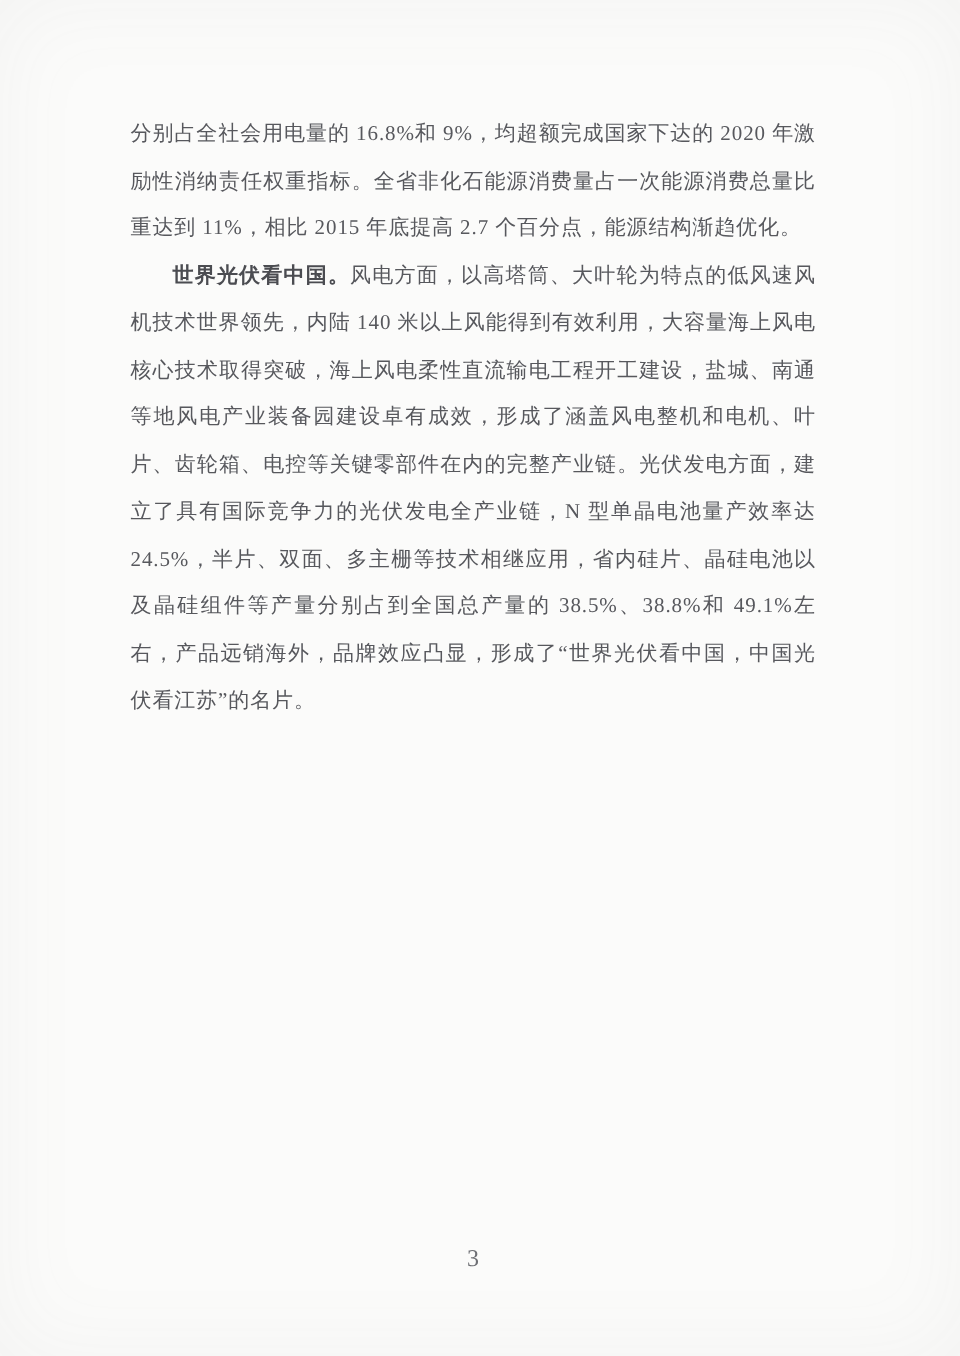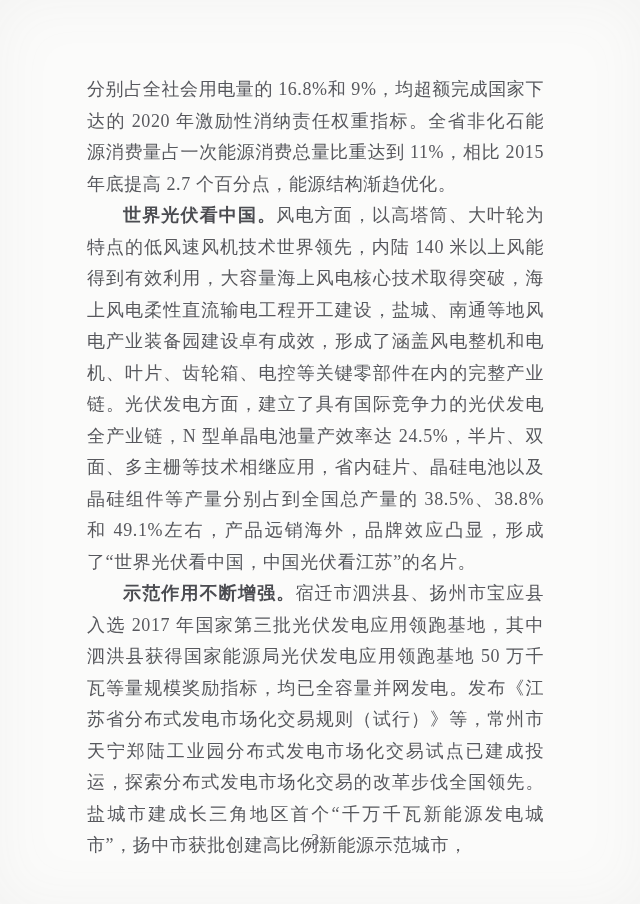--- a/index.html
+++ b/index.html
@@ -25,21 +25,21 @@
     box-shadow: inset 0 0 60px rgba(120,120,125,0.06);
   }
   .text-block {
     position: absolute;
     left: 87px;
     top: 74px;
     width: 457px;
   }
   .text-block p {
     margin: 0;
-    font-size: 18px;
+    font-size: 14px;
     line-height: 31.5px;
     letter-spacing: 0.6px;
     text-align: justify;
     text-justify: inter-character;
     color: var(--ink, #57585d);
     -webkit-font-smoothing: antialiased;
   }
   .text-block p.indent {
     text-indent: 2em;
   }
@@ -62,19 +62,18 @@
 <body>
 
 <div class="page" style="--paper: #fbfbfa; --ink: #57585d; --ink-bold: #4b4c51; --ink-light: #6e6f74;">
 
   <div class="text-block">
 
     <p><span class="lead"></span><span>分别占全社会用电量的 16.8%和 9%，均超额完成国家下达的 2020 年激励性消纳责任权重指标。全省非化石能源消费量占一次能源消费总量比重达到 11%，相比 2015 年底提高 2.7 个百分点，能源结构渐趋优化。</span></p>
 
     <p class="indent"><span class="lead">世界光伏看中国。</span><span>风电方面，以高塔筒、大叶轮为特点的低风速风机技术世界领先，内陆 140 米以上风能得到有效利用，大容量海上风电核心技术取得突破，海上风电柔性直流输电工程开工建设，盐城、南通等地风电产业装备园建设卓有成效，形成了涵盖风电整机和电机、叶片、齿轮箱、电控等关键零部件在内的完整产业链。光伏发电方面，建立了具有国际竞争力的光伏发电全产业链，N 型单晶电池量产效率达 24.5%，半片、双面、多主栅等技术相继应用，省内硅片、晶硅电池以及晶硅组件等产量分别占到全国总产量的 38.5%、38.8%和 49.1%左右，产品远销海外，品牌效应凸显，形成了“世界光伏看中国，中国光伏看江苏”的名片。</span></p>
 
-    <p class="indent"><span class="lead">示范作用不断增强。</span><span>宿迁市泗洪县、扬州市宝应县入选 2017 年国家第三批光伏发电应用领跑基地，其中泗洪县获得国家能源局光伏发电应用领跑基地 50 万千瓦等量规模奖励指标，均已全容量并网发电。发布《江苏省分布式发电市场化交易规则（试行）》等，常州市天宁郑陆工业园分布式发电市场化交易试点已建成投运，探索分布式发电市场化交易的改革步伐全国领先。盐城市建成长三角地区首个“千万千瓦新能源发电城市”，扬中市获批创建高比例新能源示范城市，</span></p>
 
   </div>
 
   <div class="page-number">3</div>
 
 </div>
 
 </body></html>

